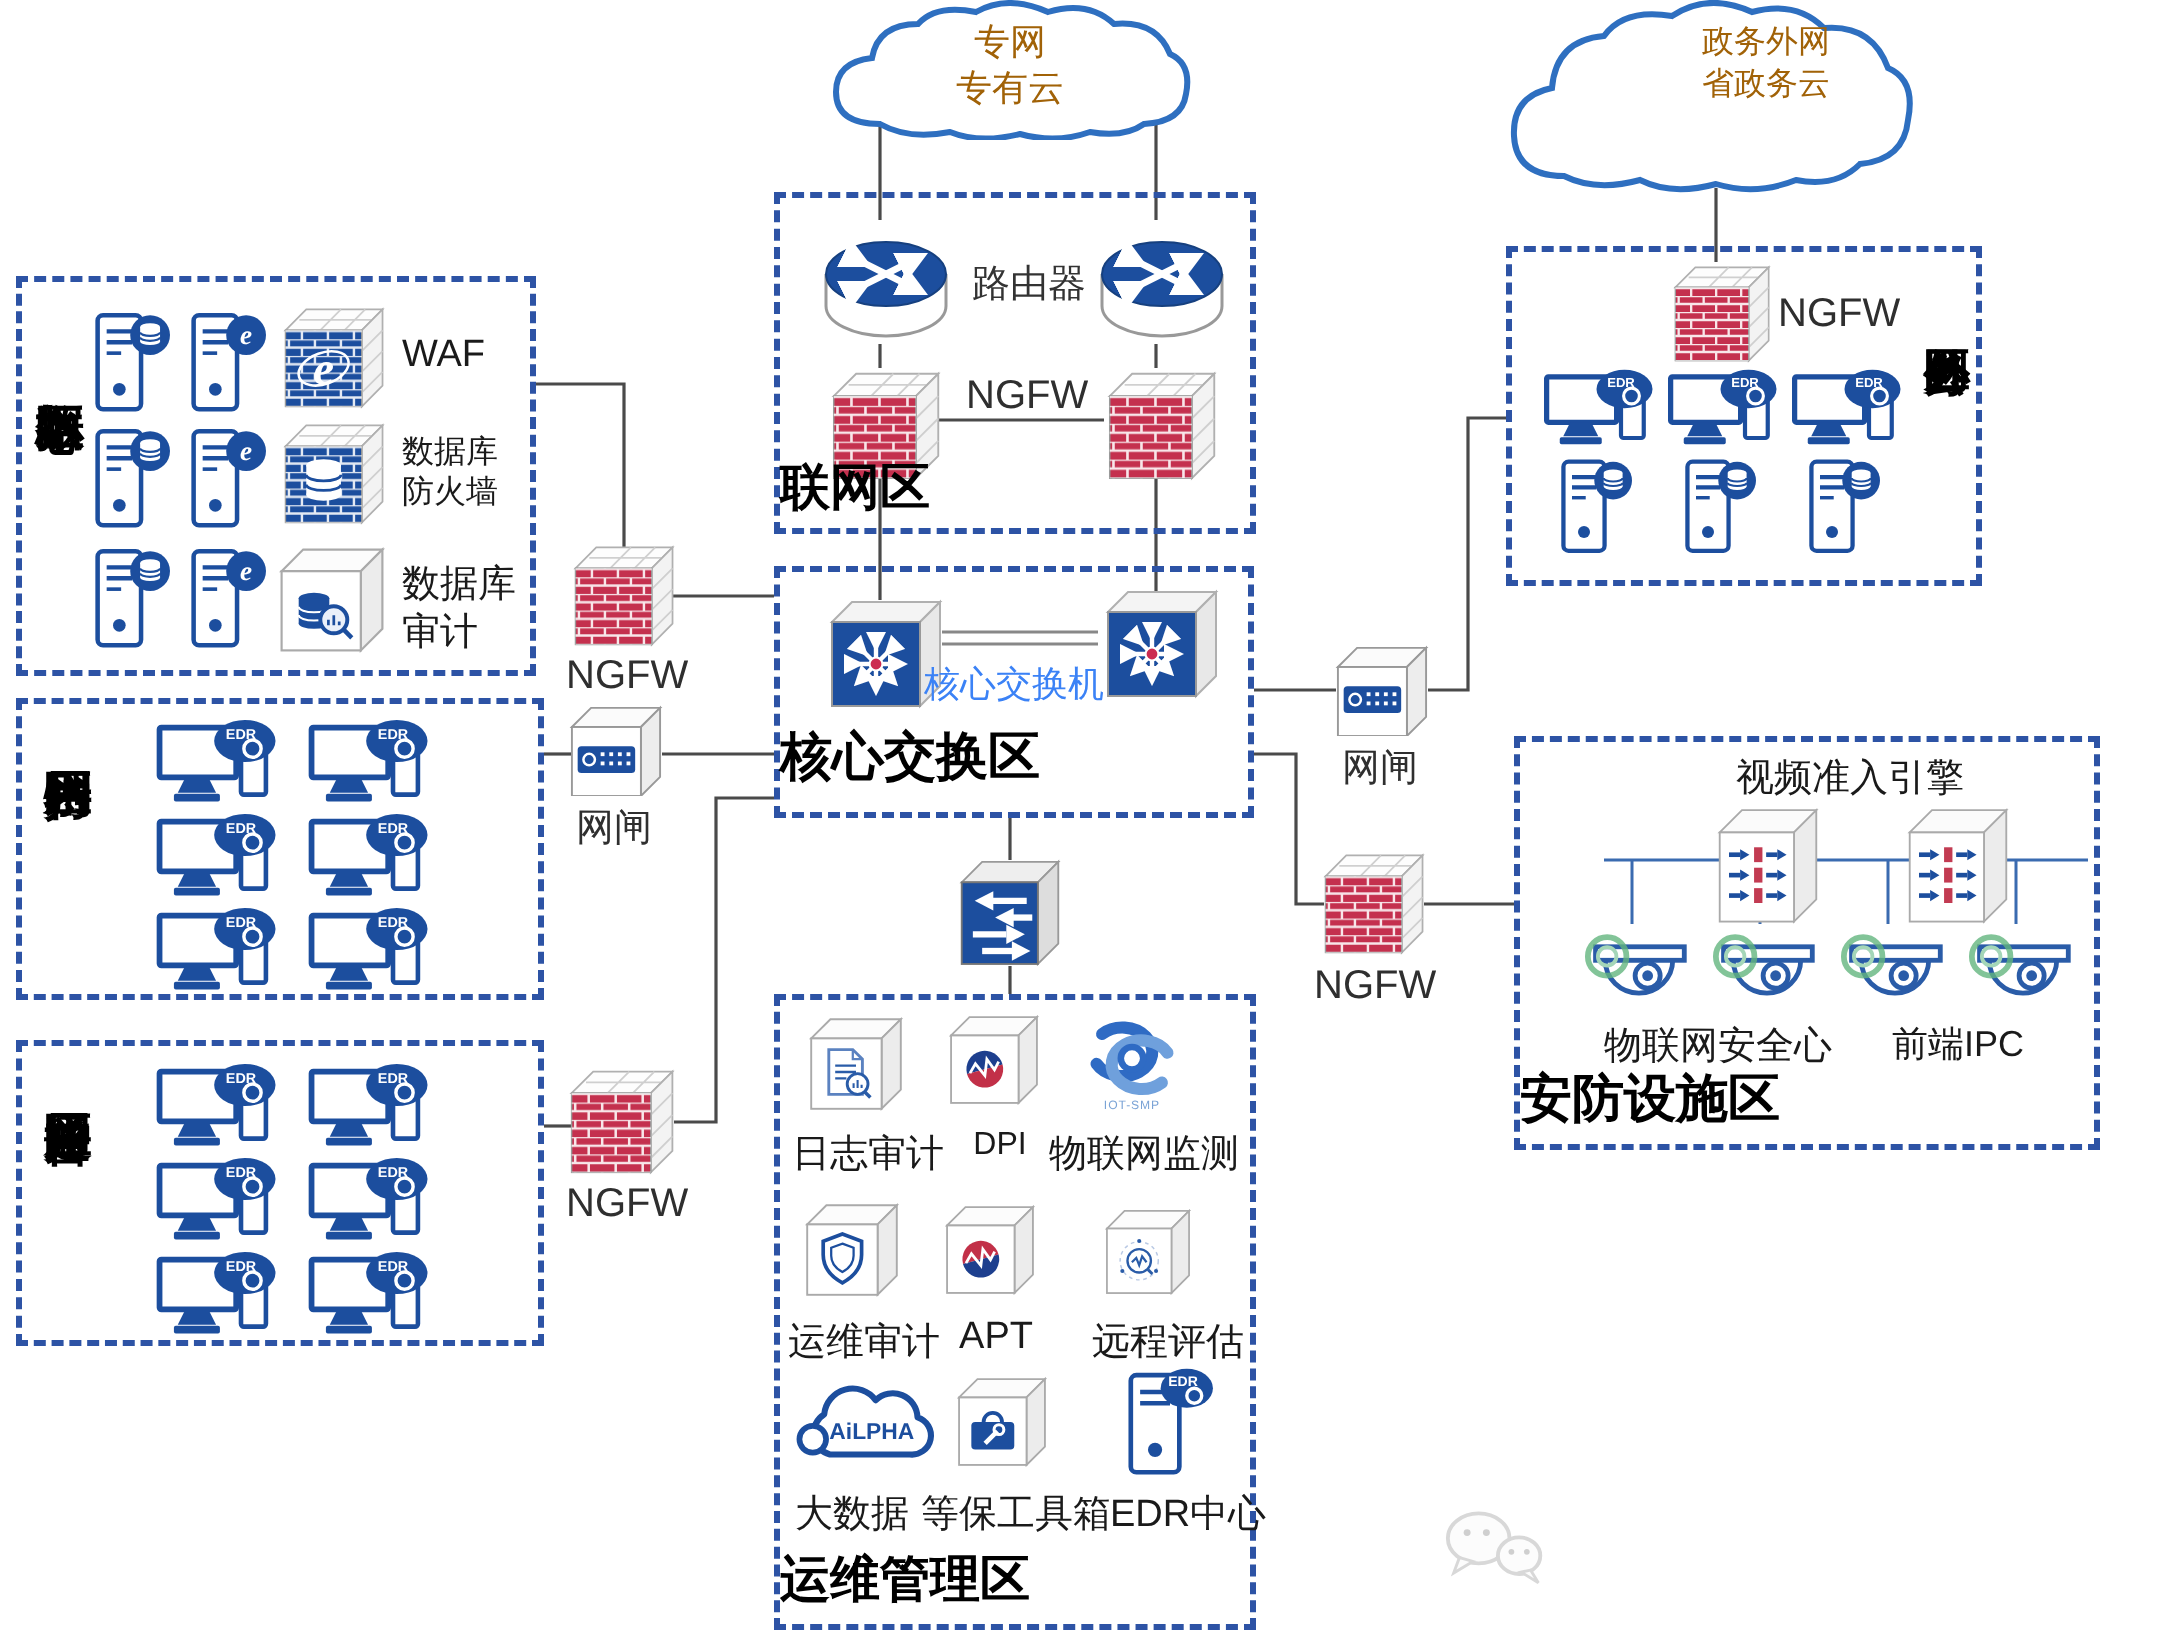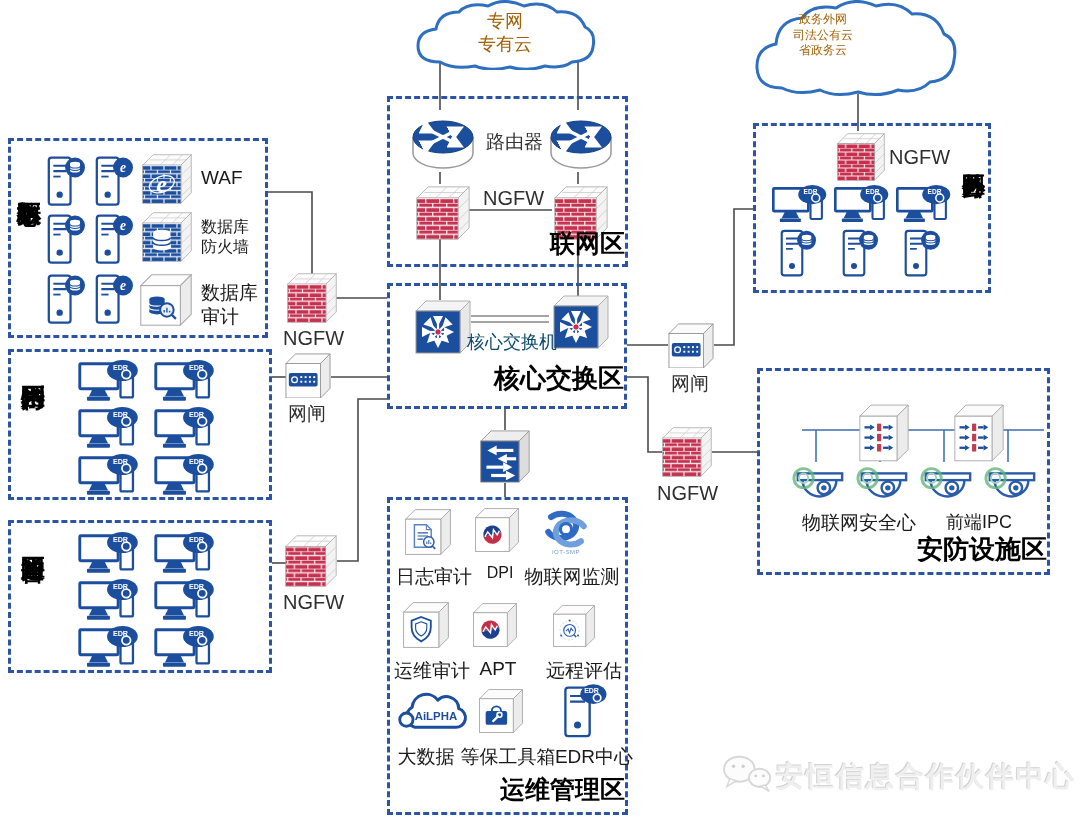--- a/index.html
+++ b/index.html
@@ -4,21 +4,21 @@
 <style>
 :root{
   --blue:#1c4e9e; --navy:#1d3f8e; --red:#c4304e; --accent-red:#c23048;
   --border:#2d53a5; --cloud:#2e6fc0; --line:#4a4a4a; --green:#63b57e; --text:#1a1a1a;
 }
 *{box-sizing:border-box}
 body{margin:0;background:#fff;font-family:"Liberation Sans","DejaVu Sans",sans-serif;color:var(--text)}
 #canvas{position:relative;width:1080px;height:821px;background:#fff;overflow:hidden}
 .abs{position:absolute}
 .zone{position:absolute;border:3px dashed var(--border);background:transparent}
-.ztitle{position:absolute;font-weight:800;color:#000;text-align:right;white-space:nowrap}
+.ztitle{position:absolute;font-weight:800;color:#000;text-align:left;white-space:nowrap}
 .vtitle{position:absolute;writing-mode:vertical-rl;font-weight:800;color:#000;line-height:1}
 .lbl{position:absolute;color:#1a1a1a;white-space:nowrap}
 .lbl.wrap{white-space:normal;line-height:1.25}
 .glabel{position:absolute;color:#2f2f2f;font-size:20px}
 .center{text-align:center}
 svg{display:block}
 .cube-red{color:var(--red)}
 .cube-blue{color:var(--blue)}
 .edrbg{fill:var(--blue)}
 .edrring{fill:none;stroke:#fff;stroke-width:1.8}
@@ -309,23 +309,22 @@
     <path d="M30,62 Q8,62 8,46 Q8,31 26,29 Q29,12 49,12 Q58,2 78,6 Q94,-3 114,6 Q134,0 147,12 Q168,10 175,27 Q186,32 183,47 Q181,61 162,62 Q152,69 135,66 Q118,72 100,67 Q80,72 65,66 Q44,70 30,62 Z" fill="#fff" stroke="var(--cloud,#2e6fc0)" stroke-width="3"></path>
   </svg>
   <div class="cloudtxt" style="left:430px;top:10px;width:150px;font-size:18px">
     <div>专网</div>
     <div>专有云</div>
   </div>
 
   <svg class="abs" style="left:748px;top:0" width="214" height="98" viewBox="0 0 214 98">
     <path d="M34,88 Q10,88 9,68 Q8,48 28,44 Q30,20 54,18 Q64,4 88,8 Q106,-4 128,6 Q150,0 164,14 Q188,12 196,34 Q210,40 206,60 Q204,80 182,82 Q170,94 150,90 Q130,98 110,92 Q88,98 72,90 Q50,96 34,88 Z" fill="#fff" stroke="var(--cloud,#2e6fc0)" stroke-width="3"></path>
   </svg>
-  <div class="cloudtxt" style="left:736px;top:12px;width:174px;font-size:12px">
+  <div class="cloudtxt" style="left:796px;top:12px;width:174px;font-size:16px">
     <div>政务外网</div>
-    <div>司法公有云</div>
     <div>省政务云</div>
   </div>
 
   <div class="zone" style="left:387px;top:96px;width:241px;height:171px">
     <svg class="abs" style="left:21px;top:12px" width="64" height="64" viewBox="0 0 64 64">
         <use href="#sym-router"></use>
       </svg>
     <svg class="abs" style="left:159px;top:12px" width="64" height="64" viewBox="0 0 64 64">
         <use href="#sym-router"></use>
       </svg>
@@ -340,21 +339,21 @@
     <div class="ztitle" style="left:0;right:0;bottom:4px;font-size:25px">联网区</div>
   </div>
 
   <div class="zone" style="left:387px;top:283px;width:240px;height:126px">
     <svg class="abs" style="left:24px;top:13px" width="58" height="56" viewBox="0 0 58 56">
         <use href="#sym-coresw"></use>
       </svg>
     <svg class="abs" style="left:162px;top:8px" width="58" height="56" viewBox="0 0 58 56">
         <use href="#sym-coresw"></use>
       </svg>
-    <div class="lbl" style="left:72px;top:44px;width:100px;text-align:center;font-size:18px;color:#0c4a6e">核心交换机</div>
+    <div class="lbl" style="left:72px;top:44px;width:100px;text-align:left;font-size:18px;color:#3b82f6">核心交换机</div>
     <div class="ztitle" style="left:0;right:0;bottom:10px;font-size:26px">核心交换区</div>
   </div>
 
   <svg class="abs" style="left:479px;top:428px" width="52" height="56" viewBox="0 0 56 60">
       <use href="#sym-accsw"></use>
     </svg>
 
   <div class="zone" style="left:8px;top:138px;width:260px;height:200px">
     <div class="vtitle" style="left:6px;top:42px;font-size:24px">数据中心区</div>
 
@@ -549,20 +548,21 @@
           </svg>
         <svg class="srv" width="36" height="52" viewBox="0 0 42 58">
             <use href="#sym-server"></use>
             <use href="#sym-dbbadge"></use>
           </svg>
       </div>
       </div>
   </div>
 
   <div class="zone" style="left:757px;top:368px;width:293px;height:207px">
+    <div class="lbl center" style="left:85px;top:5px;width:160px;font-size:19px">视频准入引擎</div>
     <svg class="abs" style="left:98px;top:30px" width="52" height="62" viewBox="0 0 56 66">
         <use href="#sym-engine"></use>
       </svg>
     <svg class="abs" style="left:193px;top:30px" width="52" height="62" viewBox="0 0 56 66">
         <use href="#sym-engine"></use>
       </svg>
     <div class="cam-row" style="left:32px;top:92px">
       <svg width="54" height="42" viewBox="0 0 56 42">
           <use href="#sym-camera"></use>
         </svg>
@@ -625,15 +625,14 @@
     <div class="lbl center" style="left:2px;top:244px;width:68px;font-size:19px">大数据</div>
     <div class="lbl center" style="left:68px;top:244px;width:100px;font-size:19px">等保工具箱</div>
     <div class="lbl center" style="left:164px;top:244px;width:80px;font-size:19px">EDR中心</div>
 
     <div class="ztitle" style="left:0;right:0;bottom:6px;font-size:25px">运维管理区</div>
   </div>
 
   <svg class="abs" style="left:722px;top:752px" width="52" height="44" viewBox="0 0 54 44">
       <use href="#sym-wechat"></use>
     </svg>
-  <div class="wm-text" style="left:776px;top:758px">安恒信息合作伙伴中心</div>
 
 </div>
 
 </body></html>

